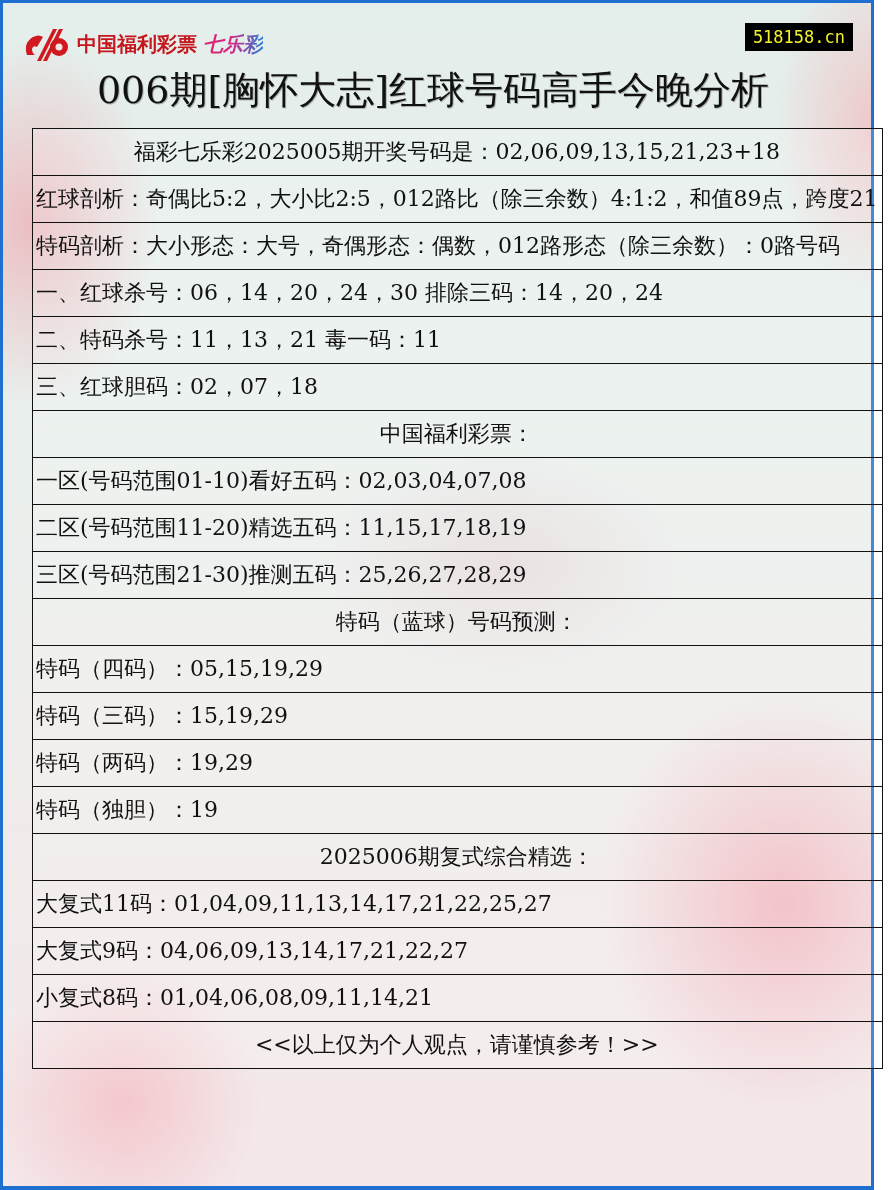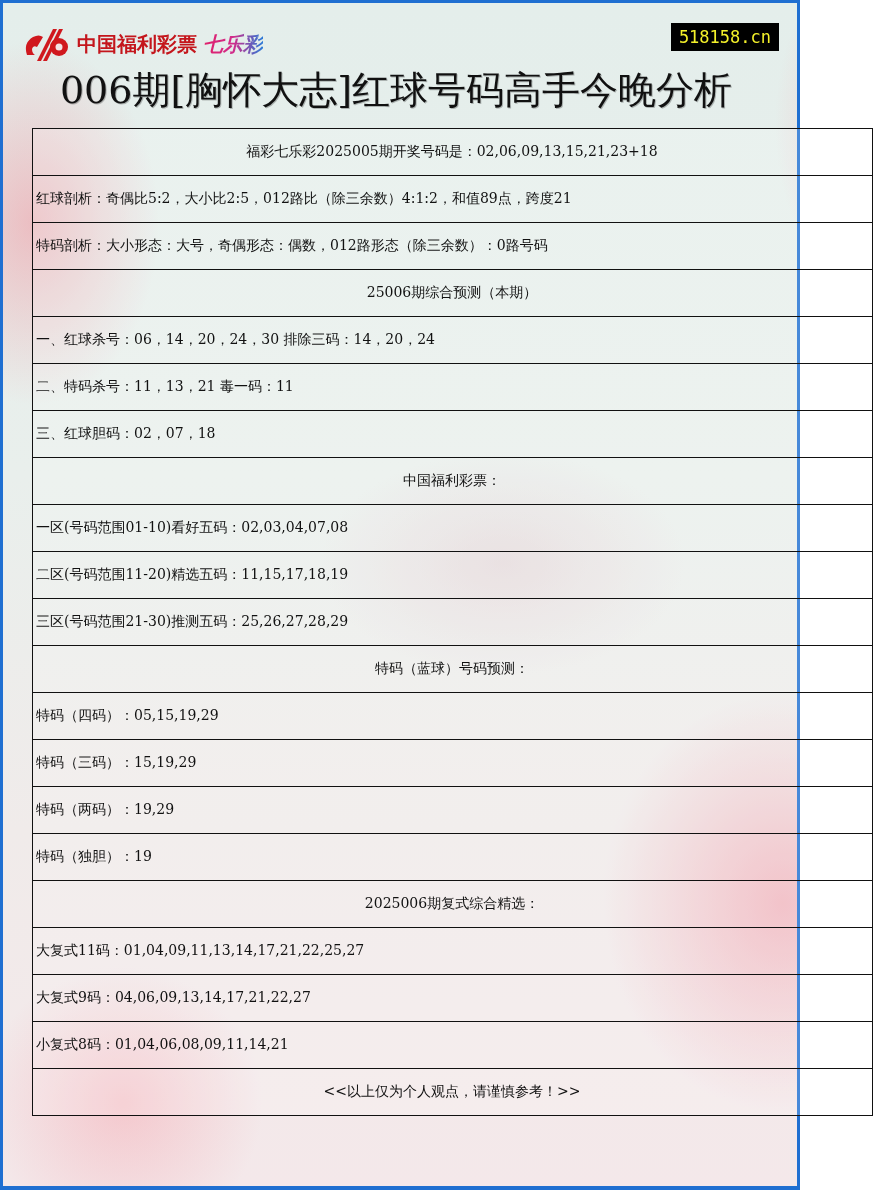--- a/index.html
+++ b/index.html
@@ -2,21 +2,21 @@
 <html><head>
 <meta charset="utf-8">
 <style>
   html, body { margin: 0; padding: 0; }
   body {
     width: 896px; height: 1190px; overflow: hidden;
     font-family: "DejaVu Serif", "Liberation Serif", serif;
   }
   .frame {
     position: relative;
-    width: 800px; height: 1190px;
+    width: 874px; height: 1190px;
     box-sizing: border-box;
     border: 3px solid #1f6fd1;
     border-top-width: 3px;
     border-bottom-width: 4px;
     background:
       radial-gradient(ellipse 180px 260px at 30px 220px, rgba(240,150,160,0.55), rgba(255,255,255,0) 70%),
       radial-gradient(ellipse 140px 240px at 870px 120px, rgba(245,170,175,0.55), rgba(255,255,255,0) 70%),
       radial-gradient(ellipse 260px 300px at 780px 900px, rgba(240,140,155,0.55), rgba(255,255,255,0) 70%),
       radial-gradient(ellipse 200px 200px at 120px 1100px, rgba(245,160,170,0.45), rgba(255,255,255,0) 70%),
       radial-gradient(ellipse 260px 160px at 500px 560px, rgba(225,200,205,0.5), rgba(255,255,255,0) 70%),
@@ -51,21 +51,21 @@
     text-shadow: 1px 1px 0 rgba(0,0,0,0.25);
     letter-spacing: 0px;
   }
   table.info {
     position: absolute; left: 29px; top: 125px;
     width: 841px; border-collapse: collapse;
   }
   table.info td {
     border: 1px solid #111;
     height: 46px; padding: 0 4px 0 3px;
-    font-size: 14px; color: #111;
+    font-size: 22px; color: #111;
     white-space: nowrap;
     background: rgba(255,255,255,0.18);
   }
   table.info td.center { text-align: center; }
 </style>
 </head>
 <body>
 
 <div class="frame">
 
@@ -88,23 +88,20 @@
   <table class="info">
     <tbody>
       <tr>
           <td class="center">福彩七乐彩2025005期开奖号码是：02,06,09,13,15,21,23+18</td>
         </tr>
       <tr>
           <td>红球剖析：奇偶比5:2，大小比2:5，012路比（除三余数）4:1:2，和值89点，跨度21</td>
         </tr>
       <tr>
           <td>特码剖析：大小形态：大号，奇偶形态：偶数，012路形态（除三余数）：0路号码</td>
-        </tr>
-      <tr>
-          <td class="center">25006期综合预测（本期）</td>
         </tr>
       <tr>
           <td>一、红球杀号：06，14，20，24，30 排除三码：14，20，24</td>
         </tr>
       <tr>
           <td>二、特码杀号：11，13，21 毒一码：11</td>
         </tr>
       <tr>
           <td>三、红球胆码：02，07，18</td>
         </tr>

